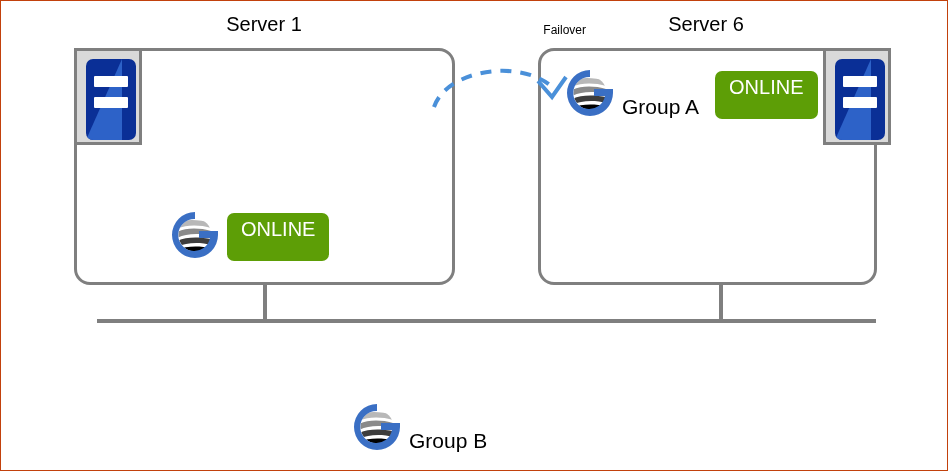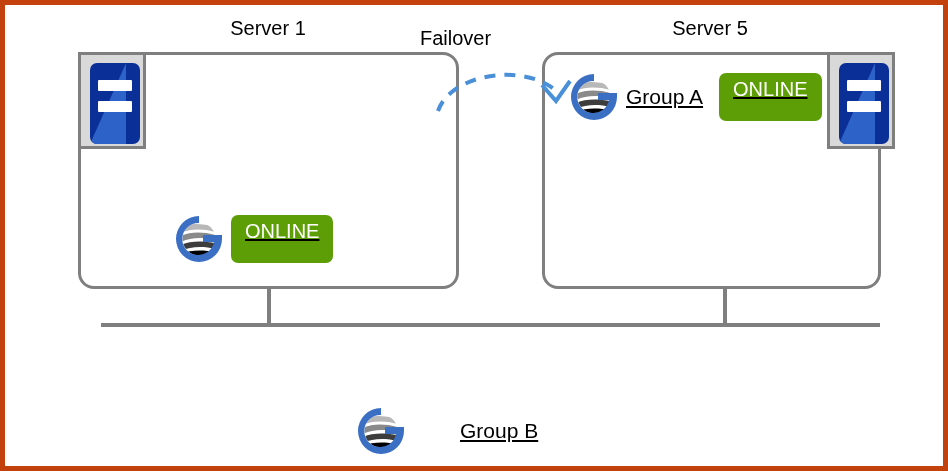--- a/index.html
+++ b/index.html
@@ -8,21 +8,21 @@
     background: #ffffff;
   }
   body {
     font-family: "Liberation Sans", sans-serif;
   }
   #canvas {
     position: relative;
     width: 948px;
     height: 471px;
     background: #ffffff;
-    border: 5px solid #c2410c;
+    border: 1px solid #c2410c;
     box-sizing: border-box;
     overflow: hidden;
   }
 
   
   .server-box {
     position: absolute;
     border: 3px solid #7f7f7f;
     border-radius: 16px;
     background: #ffffff;
@@ -98,44 +98,43 @@
   }
   #drop-1 { left: 262px; top: 282px; height: 38px; }
   #drop-2 { left: 718px; top: 282px; height: 38px; }
 
   
   #failover-label {
     position: absolute;
     left: 415px;
     top: 22px;
     width: 170px;
-    text-align: left;
-    font-size: 20px;
+    text-align: right;
+    font-size: 12px;
     color: #000000;
     white-space: nowrap;
   }
   #failover-arrow {
     position: absolute;
     left: 425px;
     top: 48px;
     width: 150px;
     height: 62px;
   }
 
   
   .group-row {
     position: absolute;
     display: flex;
-    align-items: center;
+    align-items: flex-end;
     white-space: nowrap;
-    text-decoration: underline;
   }
   #group-c-row { left: 168px; top: 208px; }
   #group-a-row { left: 563px; top: 66px; }
-  #group-b-row { left: 350px; top: 400px; gap: 47px; }
+  #group-b-row { left: 350px; top: 400px; }
 
   .group-icon {
     width: 52px;
     height: 52px;
     flex: 0 0 52px;
     margin-right: 6px;
   }
   .group-label {
     font-size: 21px;
     color: #000000;
@@ -240,15 +239,15 @@
         <path d="M8 14 C16 10, 30 10, 46 15 L46 20 C30 15, 16 16, 8 20 Z" fill="#b8b8b8"></path>
         <path d="M8 23 C16 19, 30 18, 46 23 L46 28 C30 23, 16 25, 8 29 Z" fill="#8a8a8a"></path>
         <path d="M8 32 C16 28, 30 27, 46 31 L46 37 C30 32, 16 34, 8 38 Z" fill="#3d3d3d"></path>
         <path d="M8 41 C16 37, 30 36, 46 40 L46 46 L8 46 Z" fill="#000000"></path>
       </g>
       <path d="M26 3 A23 23 0 1 0 49 26 L49 22 L30 22 L30 29 L41 29 A16 16 0 1 1 26 10 Z" fill="#3a6fc4"></path>
     </svg>
     <span class="group-label">Group B</span>
   </div>
 
-  <div class="server-title" id="server2-title">Server 5</div>
+  <div class="server-title" id="server2-title">Server 6</div>
 
 </div>
 
 </body></html>

